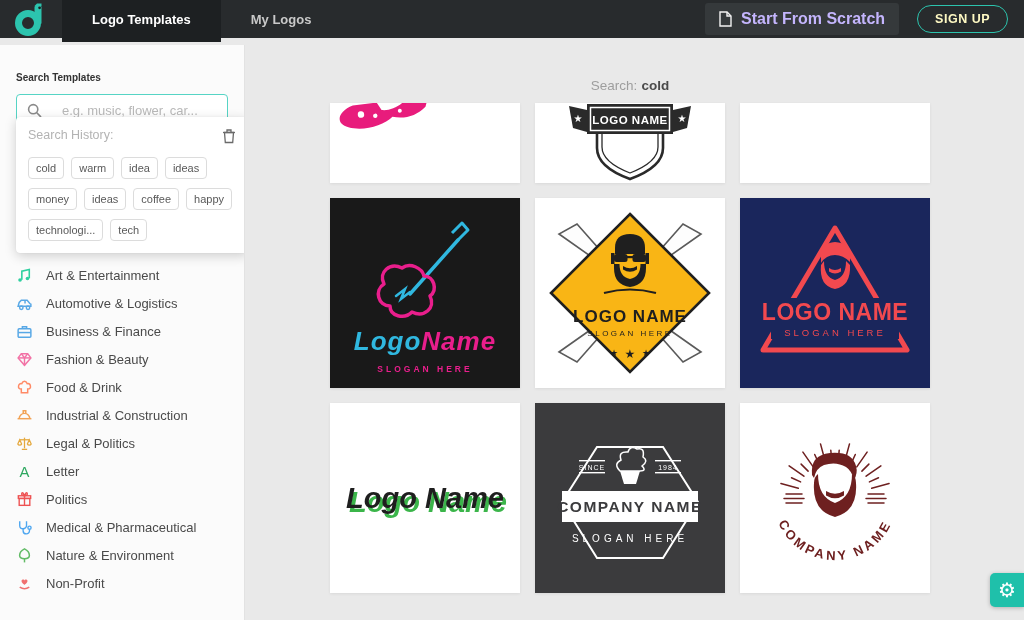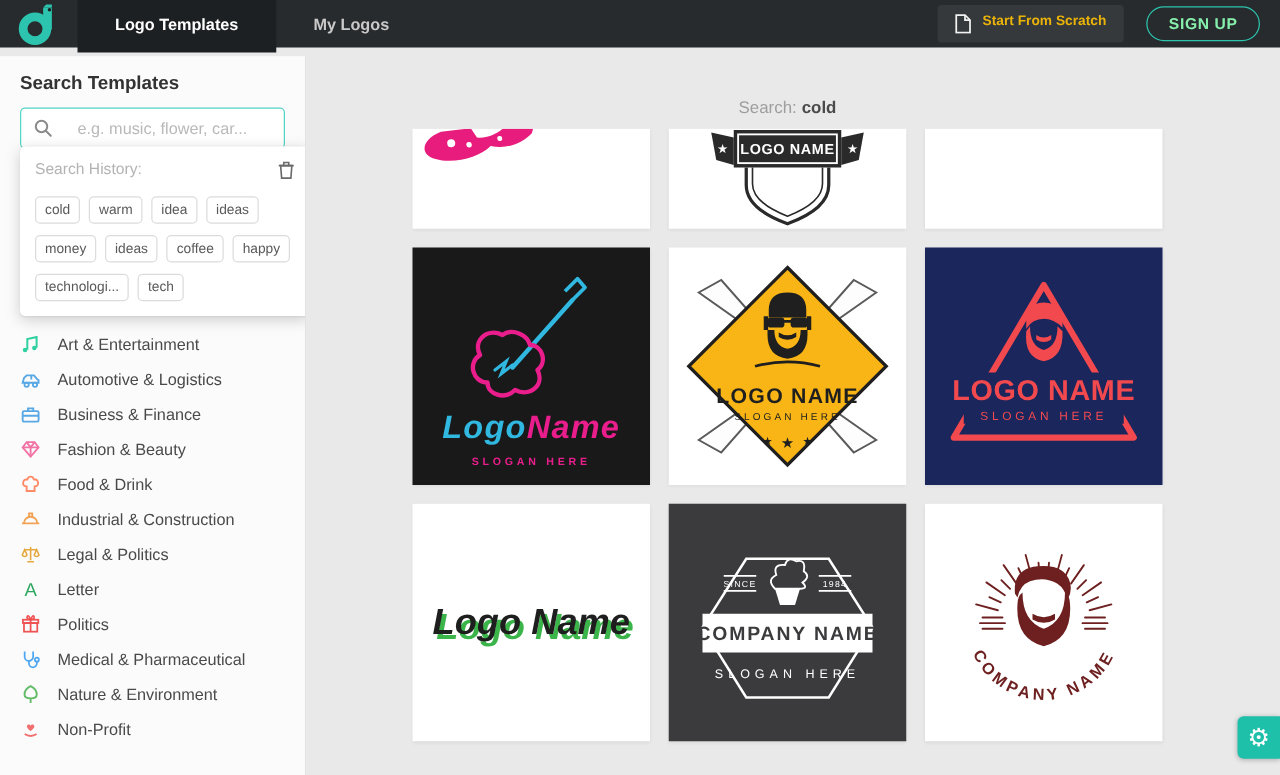--- a/index.html
+++ b/index.html
@@ -6,26 +6,26 @@
   html,body { width:1024px; height:620px; overflow:hidden; }
   body { position:relative; background:#e9e9e9; font-family:"Liberation Sans",sans-serif; }
 
   
   .navbar { position:absolute; top:0; left:0; width:1024px; height:38px; background:#282b2d; display:flex; align-items:center; z-index:20; }
   .logo-wrap { width:62px; height:45px; display:flex; align-items:center; justify-content:center; }
   .tab { height:45px; display:flex; align-items:center; padding:0 30px; font-size:13px; cursor:pointer; }
   .tab.active { background:#1d2022; color:#fff; font-weight:bold; }
   .tab.inactive { color:#c9c9c9; font-weight:600; }
   .nav-right { margin-left:auto; display:flex; align-items:center; gap:18px; padding-right:16px; }
-  .start-btn { background:#35393b; color:#eab308; font-size:11px; font-weight:600; padding:7px 14px; border-radius:3px; display:flex; gap:9px; cursor:pointer; }
-  .signup-btn { border:1px solid #2cc4ae; color:#86efac; font-size:12.5px; font-weight:bold; letter-spacing:.5px; padding:6px 17px; border-radius:14px; background:transparent; cursor:pointer; }
+  .start-btn { background:#35393b; color:#c4b5fd; font-size:16px; font-weight:600; padding:7px 14px; border-radius:3px; display:flex; gap:9px; align-items:center; cursor:pointer; }
+  .signup-btn { border:1px solid #2cc4ae; color:#fef9c3; font-size:12.5px; font-weight:bold; letter-spacing:.5px; padding:6px 17px; border-radius:14px; background:transparent; cursor:pointer; }
 
   
   .sidebar { position:absolute; left:0; top:45px; width:245px; bottom:0; background:#fbfbfb; border-right:1px solid #e2e2e2; overflow:hidden; z-index:10; }
-  .sb-title { margin:13px 16px 11px; font-size:15px; font-weight:bold; color:#333; }
+  .sb-title { margin:27px 16px 11px; font-size:10px; font-weight:bold; color:#333; }
   .search-box { margin:0 16px; height:33px; border:1px solid #56d4c5; border-radius:4px; background:#fff; display:flex; align-items:center; padding:0 10px; gap:20px; }
   .search-box input { border:none; outline:none; font-size:13px; color:#555; width:100%; background:transparent; }
   .search-box input::placeholder { color:#b9b9b9; }
   .history-panel { position:absolute; left:16px; top:72px; width:232px; background:#fff; border-radius:4px; box-shadow:0 3px 12px rgba(0,0,0,.18), 0 0 1px rgba(0,0,0,.12); padding:11px 12px 12px; z-index:5; }
   .hp-head { display:flex; justify-content:space-between; align-items:flex-start; }
   .hp-label { color:#b3b3b3; font-size:12.5px; }
   .trash-btn { cursor:pointer; line-height:0; }
   .tags { display:flex; flex-wrap:wrap; gap:9px 7px; margin-top:13px; }
   .tag { border:1px solid #dcdcdc; border-radius:4px; padding:4px 7px; font-size:11px; color:#595959; background:#fff; cursor:pointer; white-space:nowrap; }
   .cats { position:absolute; left:0; top:216px; right:0; }

